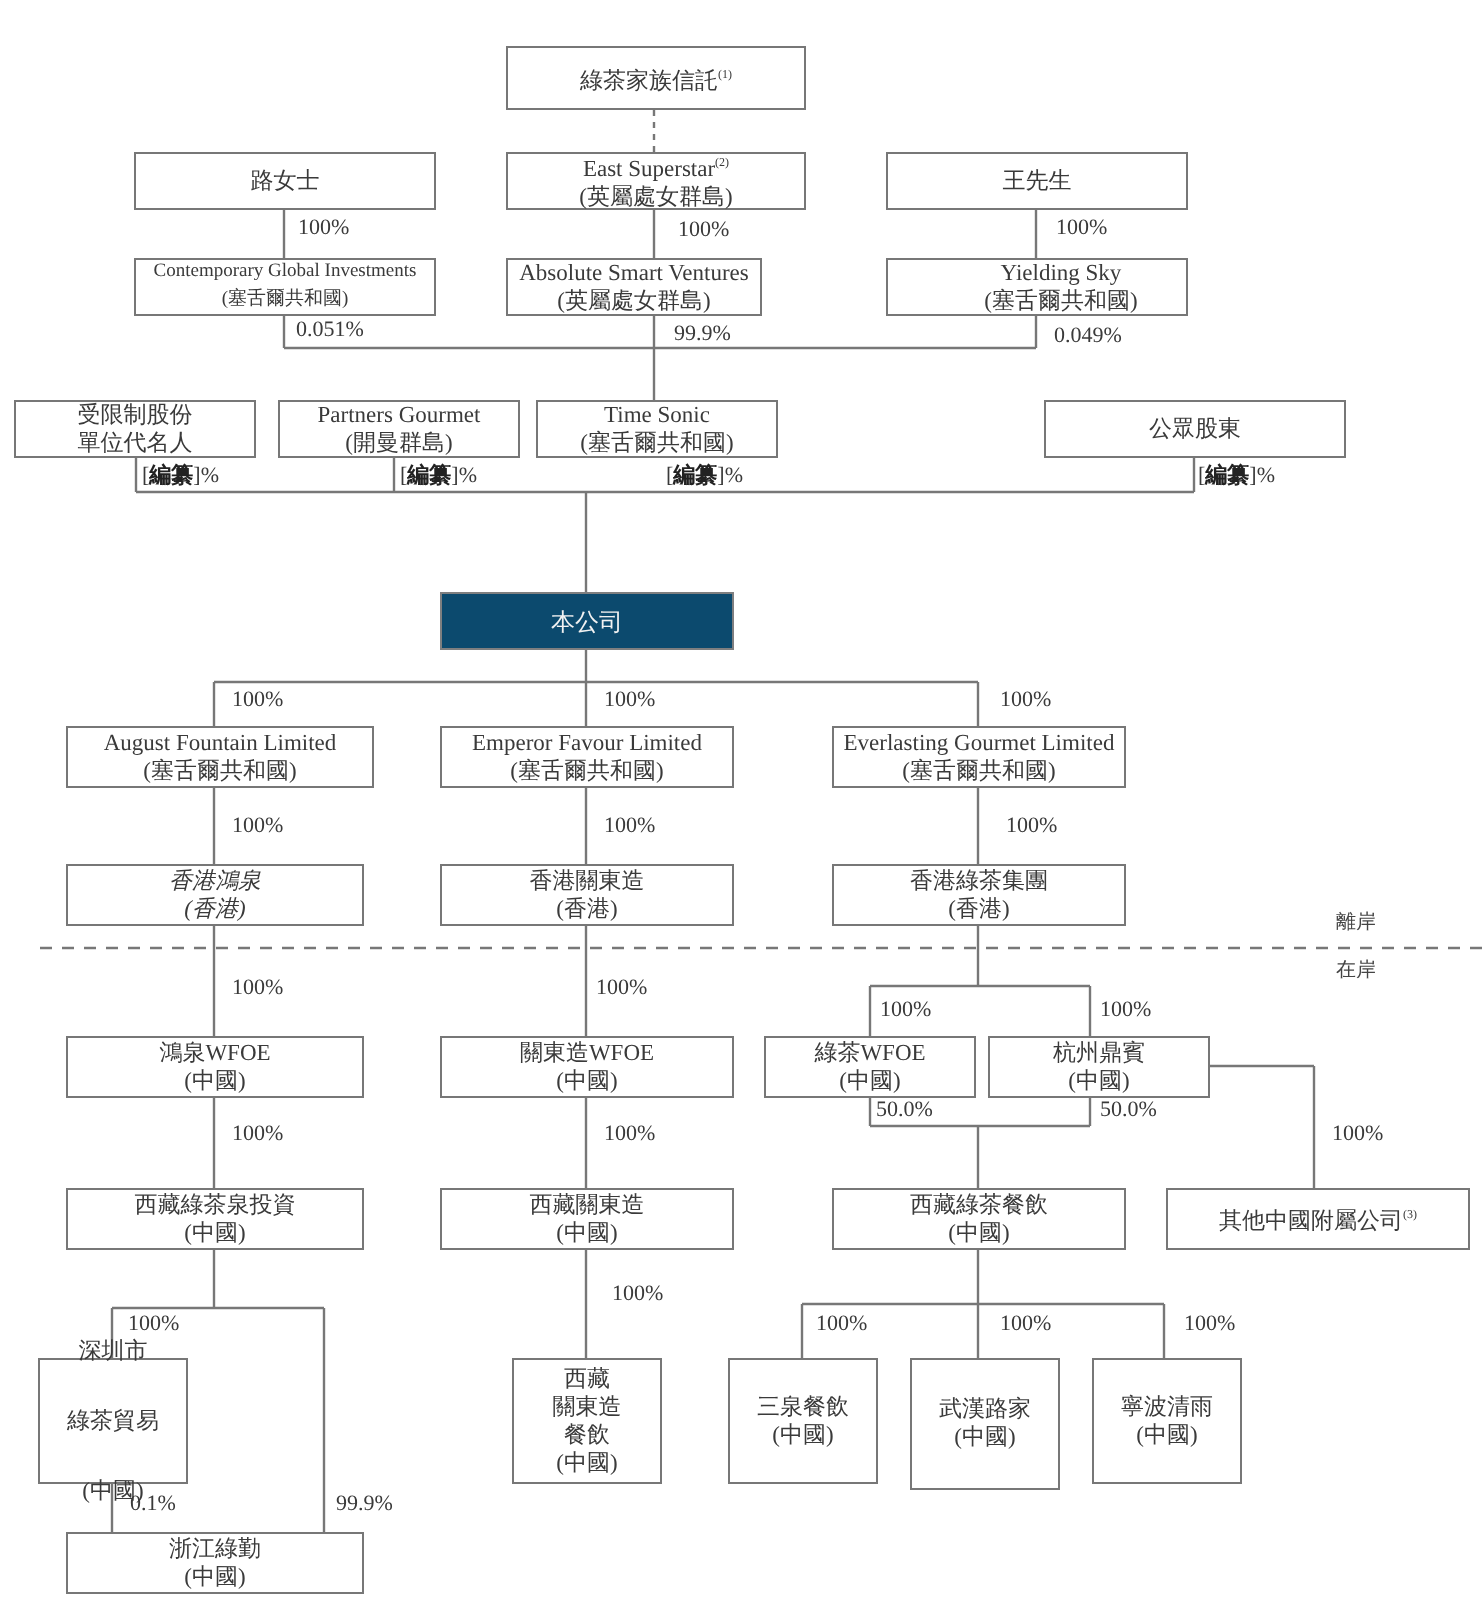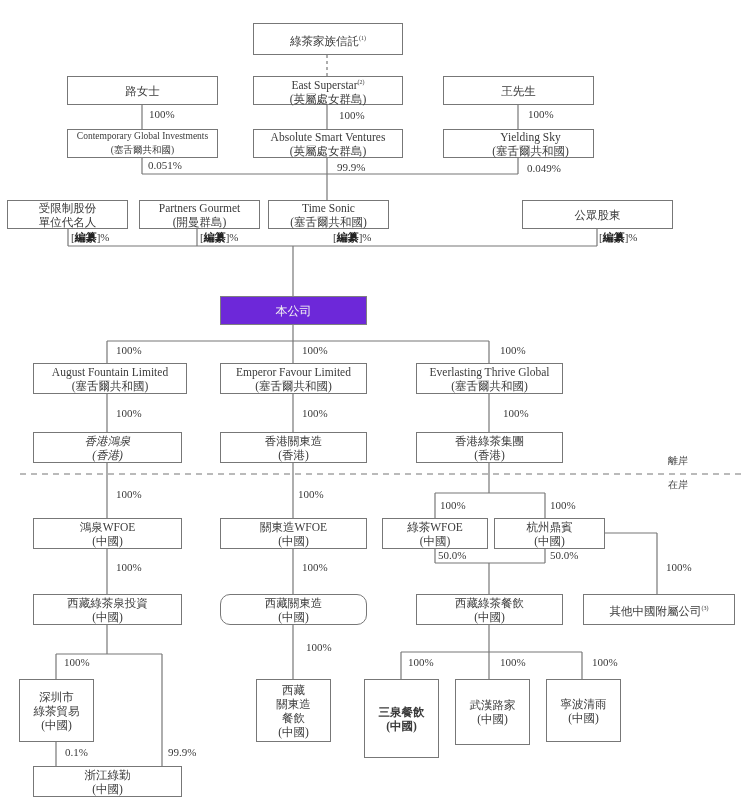--- a/index.html
+++ b/index.html
@@ -4,21 +4,21 @@
 <style>
   html, body { margin:0; padding:0; background:#ffffff; }
   body { width:741px; height:804px; position:relative; overflow:hidden;
          font-family:"Liberation Serif","DejaVu Serif",serif; color:#3a3a3a; }
   .box { position:absolute; box-sizing:border-box; border:1.2px solid #777;
          background:#fff; display:flex; flex-direction:column;
          align-items:center; justify-content:center; text-align:center;
          font-size:11.5px; line-height:14px; }
   .box .l { white-space:nowrap; }
   .box.sm { font-size:9.5px;justify-content:flex-end; }
-  .box.company { background:#6d28d9; border-color:#7f7f80; color:#f2f2f2;
+  .box.company { background:#0c4a6e; border-color:#7f7f80; color:#f2f2f2;
                  font-family:"DejaVu Sans",sans-serif; font-size:12px; }
   .pct { position:absolute; font-size:11px; white-space:nowrap; color:#3a3a3a; }
   .pct b { font-weight:bold; color:#222; }
   .zone { position:absolute; font-size:10px; color:#444; }
   sup { font-size:6px; }
   svg.lines { position:absolute; left:0; top:0; }
   svg.lines line { stroke:#777; stroke-width:1.2; }
 </style>
 </head>
 <body>
@@ -99,21 +99,21 @@
 </div>
 
 <span class="pct" style="left:149px;top:108px;">100%</span>
 <span class="pct" style="left:339px;top:109px;">100%</span>
 <span class="pct" style="left:528px;top:108px;">100%</span>
 
 <div class="box sm" style="left:67px;top:129px;width:151px;height:29px;">
   <span class="l">Contemporary Global Investments</span>
   <span class="l">(塞舌爾共和國)</span>
 </div>
-<div class="box" style="left:253px;top:129px;width:150px;height:29px;">
+<div class="box" style="left:253px;top:129px;width:128px;height:29px;">
   <span class="l">Absolute Smart Ventures</span>
   <span class="l">(英屬處女群島)</span>
 </div>
 <div class="box" style="left:443px;top:129px;width:151px;height:29px;padding-left:24px;">
   <span class="l">Yielding Sky</span>
   <span class="l">(塞舌爾共和國)</span>
 </div>
 
 <span class="pct" style="left:148px;top:159px;">0.051%</span>
 <span class="pct" style="left:337px;top:161px;">99.9%</span>
@@ -150,21 +150,21 @@
 
 <div class="box" style="left:33px;top:363px;width:154px;height:31px;">
   <span class="l">August Fountain Limited</span>
   <span class="l">(塞舌爾共和國)</span>
 </div>
 <div class="box" style="left:220px;top:363px;width:147px;height:31px;">
   <span class="l">Emperor Favour Limited</span>
   <span class="l">(塞舌爾共和國)</span>
 </div>
 <div class="box" style="left:416px;top:363px;width:147px;height:31px;">
-  <span class="l">Everlasting Thrive Global</span>
+  <span class="l">Everlasting Gourmet Limited</span>
   <span class="l">(塞舌爾共和國)</span>
 </div>
 
 <span class="pct" style="left:116px;top:407px;">100%</span>
 <span class="pct" style="left:302px;top:407px;">100%</span>
 <span class="pct" style="left:503px;top:407px;">100%</span>
 
 <div class="box" style="left:33px;top:432px;width:149px;height:31px;font-style:italic;">
   <span class="l">香港鴻泉</span>
   <span class="l">(香港)</span>
@@ -206,50 +206,50 @@
 <span class="pct" style="left:438px;top:549px;">50.0%</span>
 <span class="pct" style="left:550px;top:549px;">50.0%</span>
 <span class="pct" style="left:116px;top:561px;">100%</span>
 <span class="pct" style="left:302px;top:561px;">100%</span>
 <span class="pct" style="left:666px;top:561px;">100%</span>
 
 <div class="box" style="left:33px;top:594px;width:149px;height:31px;">
   <span class="l">西藏綠茶泉投資</span>
   <span class="l">(中國)</span>
 </div>
-<div class="box" style="left:220px;top:594px;width:147px;height:31px;border-radius:10px;">
+<div class="box" style="left:220px;top:594px;width:147px;height:31px;">
   <span class="l">西藏關東造</span>
   <span class="l">(中國)</span>
 </div>
 <div class="box" style="left:416px;top:594px;width:147px;height:31px;">
   <span class="l">西藏綠茶餐飲</span>
   <span class="l">(中國)</span>
 </div>
 <div class="box" style="left:583px;top:594px;width:152px;height:31px;">
   <span class="l"><span>其他中國附屬公司</span><sup>(3)</sup></span>
 </div>
 
 <span class="pct" style="left:306px;top:641px;">100%</span>
 <span class="pct" style="left:64px;top:656px;">100%</span>
 <span class="pct" style="left:408px;top:656px;">100%</span>
 <span class="pct" style="left:500px;top:656px;">100%</span>
 <span class="pct" style="left:592px;top:656px;">100%</span>
 
-<div class="box" style="left:19px;top:679px;width:75px;height:63px;">
+<div class="box" style="left:19px;top:679px;width:75px;height:63px;gap:21px;">
   <span class="l">深圳市</span>
   <span class="l">綠茶貿易</span>
   <span class="l">(中國)</span>
 </div>
 <div class="box" style="left:256px;top:679px;width:75px;height:63px;">
   <span class="l">西藏</span>
   <span class="l">關東造</span>
   <span class="l">餐飲</span>
   <span class="l">(中國)</span>
 </div>
-<div class="box" style="left:364px;top:679px;width:75px;height:79px;font-weight:bold;">
+<div class="box" style="left:364px;top:679px;width:75px;height:63px;">
   <span class="l">三泉餐飲</span>
   <span class="l">(中國)</span>
 </div>
 <div class="box" style="left:455px;top:679px;width:75px;height:66px;">
   <span class="l">武漢路家</span>
   <span class="l">(中國)</span>
 </div>
 <div class="box" style="left:546px;top:679px;width:75px;height:63px;">
   <span class="l">寧波清雨</span>
   <span class="l">(中國)</span>

